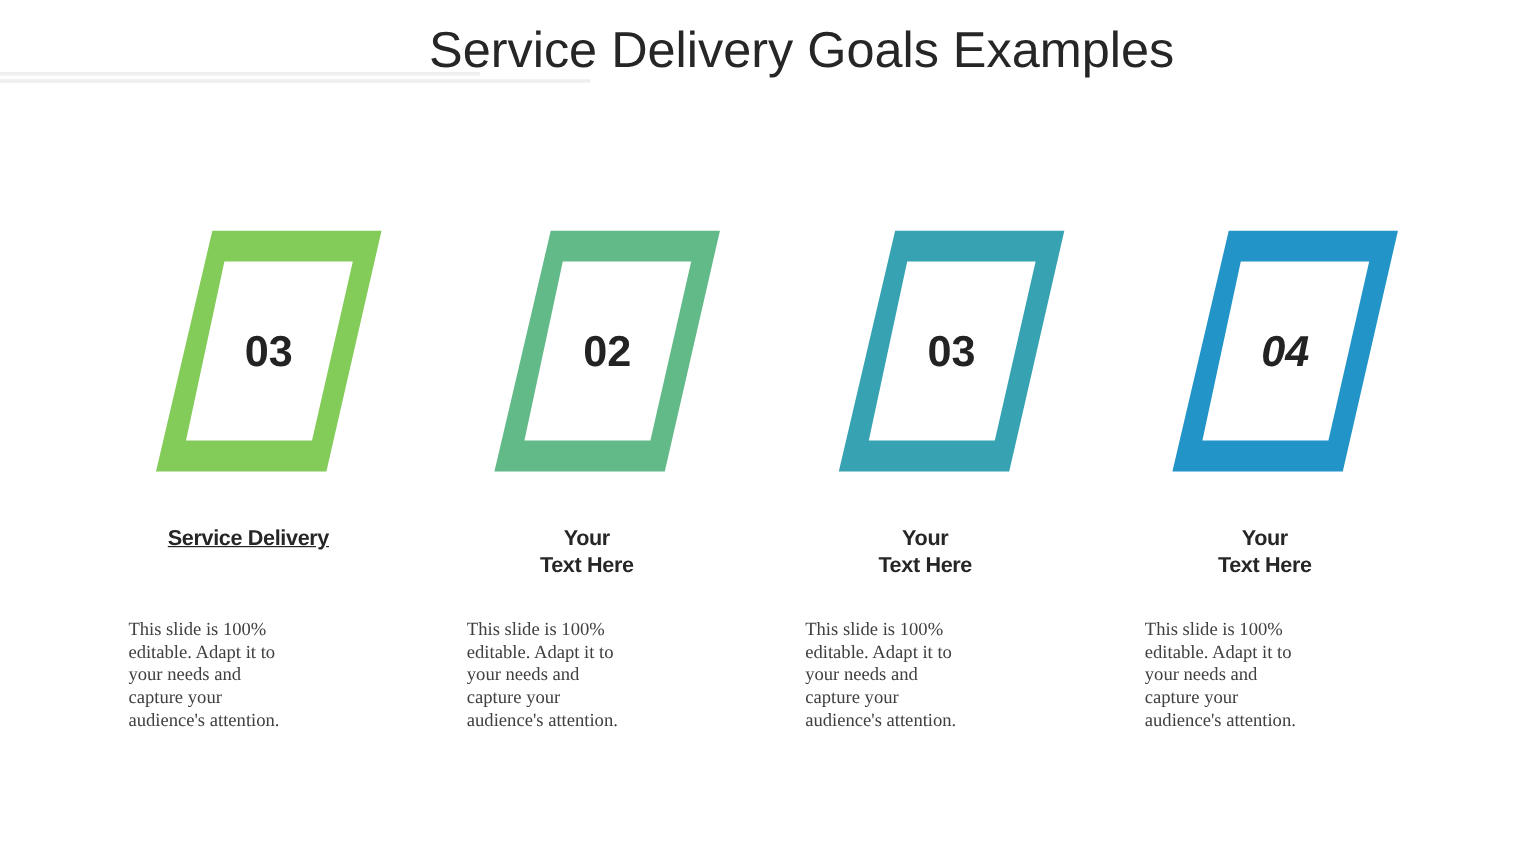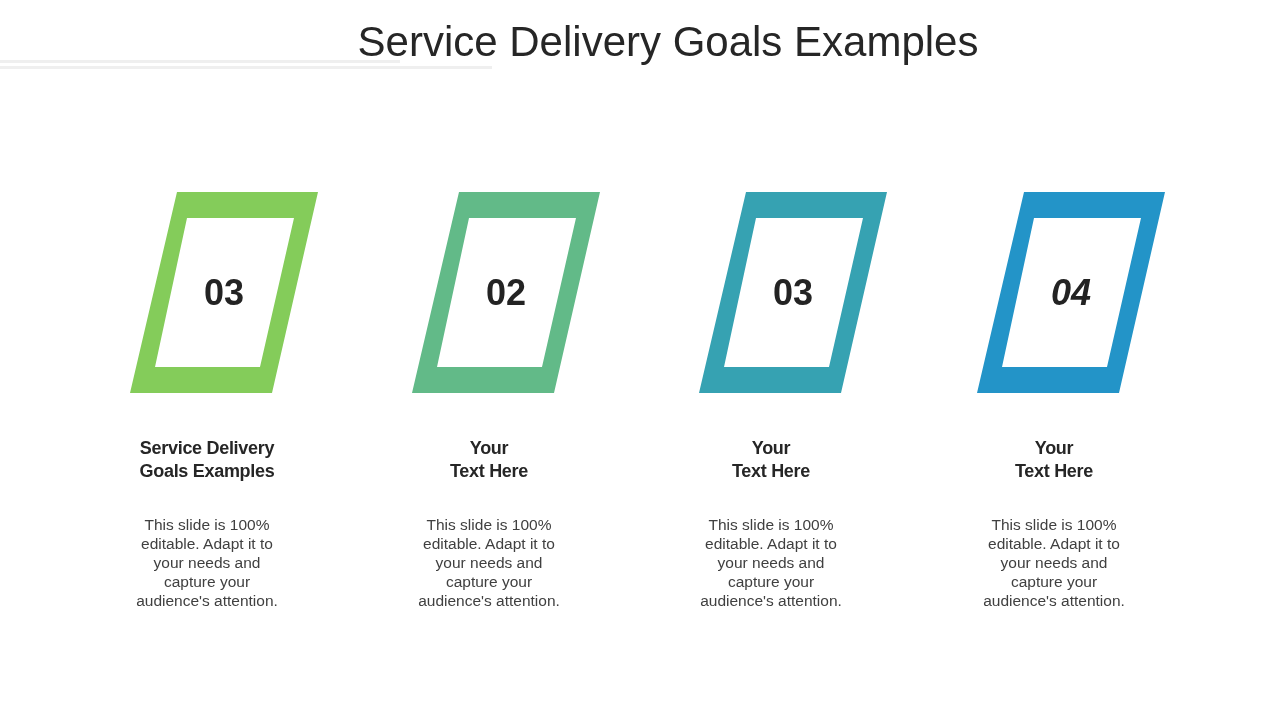--- a/index.html
+++ b/index.html
@@ -10,39 +10,38 @@
   .deco-line { position:absolute; left:0; height:3px; background:#efefef; }
   .deco-line.l1 { top:60px; width:400px; }
   .deco-line.l2 { top:66px; width:492px; }
   .shape { position:absolute; top:192px; width:190px; height:202px; }
   .shape svg { position:absolute; left:0; top:0; }
   .shape .num { position:absolute; left:0; top:0; width:190px; height:202px; display:flex;
                 align-items:center; justify-content:center; font-size:36px; font-weight:bold;
                 color:#232323; padding-left:0; box-sizing:border-box; }
   .heading { position:absolute; top:437px; width:200px; text-align:center; font-size:18px;
              font-weight:bold; line-height:23px; color:#262626; letter-spacing:-0.3px; }
-  .desc { position:absolute; top:515px; width:200px; text-align:center; font-size:15.5px;
-          line-height:19px; color:#404040; }
+  .desc { position:absolute; top:515px; width:200px; text-align:left; font-size:15.5px;
+          line-height:19px; color:#404040;font-family:Liberation Serif, serif; }
 </style>
 </head>
 <body>
 
 <div class="deco-line l1"></div>
 <div class="deco-line l2"></div>
 <div class="title">Service Delivery Goals Examples</div>
 
 <div class="shape" style="left:129px;">
   <svg width="190" height="202" viewBox="0 0 190 202">
     <path fill-rule="evenodd" d="M48 0 L189 0 L143 201 L1 201 Z M58 26 L165 26 L131 175 L26 175 Z" fill="#84CC5A"></path>
   </svg>
   <div class="num">03</div>
 </div>
-<div class="heading" style="left:107px;">
+<div class="heading" style="left:107px;text-decoration:underline;">
   <div>Service Delivery</div>
-  <div>Goals Examples</div>
 </div>
 <div class="desc" style="left:107px;">
   <div>This slide is 100%</div>
   <div>editable. Adapt it to</div>
   <div>your needs and</div>
   <div>capture your</div>
   <div>audience's attention.</div>
 </div>
 
 <div class="shape" style="left:411px;text-align:center;">

